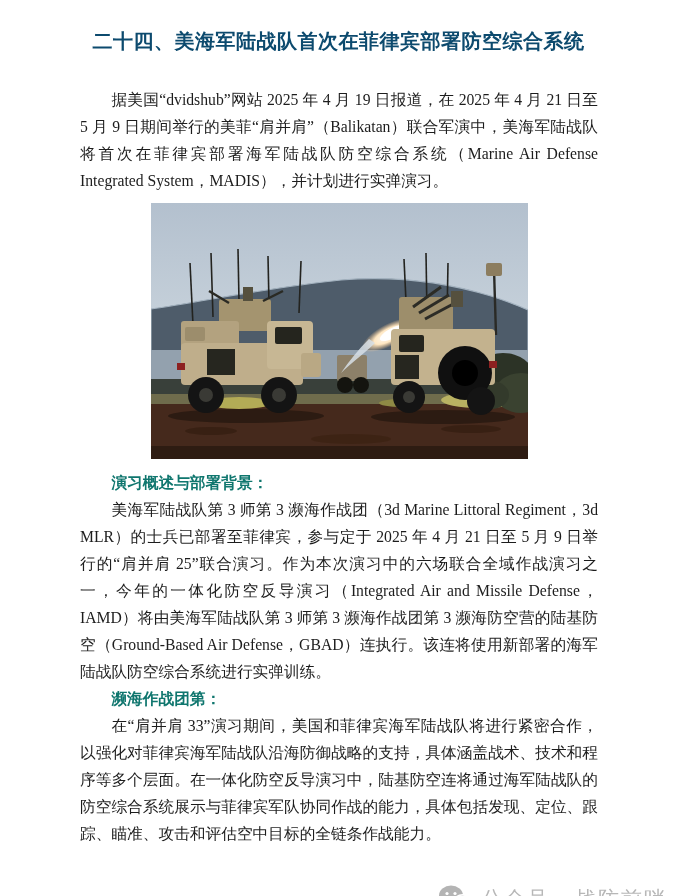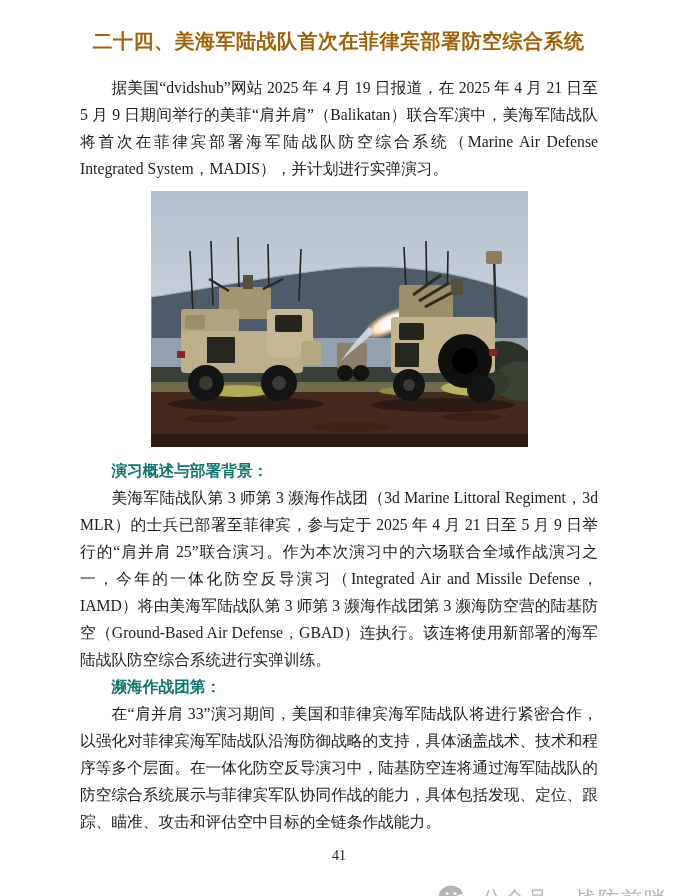--- a/index.html
+++ b/index.html
@@ -4,31 +4,31 @@
 <style>
   html,body{margin:0;padding:0;}
   body{
     width:677px;height:896px;overflow:hidden;background:#ffffff;
     font-family:"Liberation Serif","DejaVu Serif",serif;
   }
   .page{position:relative;width:677px;height:896px;background:#fff;}
   .doc-title{
     margin:26px 40px 16px 40px;
     text-align:center;
-    font-size:20px;line-height:30px;font-weight:bold;color:#a16207;
+    font-size:20px;line-height:30px;font-weight:bold;color:#0c4a6e;
     letter-spacing:0.5px;
   }
   .content{padding:0 79px 0 80px;}
   p.body-para{
     margin:0;
     font-size:15.7px;line-height:27px;color:#1d1d1d;
     text-align:justify;text-justify:inter-ideograph;
     text-indent:2em;
   }
-  p.first{margin-top:18px;}
+  p.first{margin-top:30px;}
   .section-heading{
     margin:0;
     font-size:15.7px;line-height:27px;color:#0f766e;font-weight:bold;
     text-indent:2em;
   }
   .section-heading.h1{margin-top:10px;}
   figure.article-photo{
     margin:9px auto 0 auto;
     width:377px;height:256px;
     display:block;
@@ -161,21 +161,20 @@
         </g>
       </svg>
     </figure>
 
     <p class="section-heading h1">演习概述与部署背景：</p>
     <p class="body-para">美海军陆战队第 3 师第 3 濒海作战团（3d Marine Littoral Regiment，3d MLR）的士兵已部署至菲律宾，参与定于 2025 年 4 月 21 日至 5 月 9 日举行的“肩并肩 25”联合演习。作为本次演习中的六场联合全域作战演习之一，今年的一体化防空反导演习（Integrated Air and Missile Defense，IAMD）将由美海军陆战队第 3 师第 3 濒海作战团第 3 濒海防空营的陆基防空（Ground-Based Air Defense，GBAD）连执行。该连将使用新部署的海军陆战队防空综合系统进行实弹训练。</p>
 
     <p class="section-heading">濒海作战团第：</p>
     <p class="body-para">在“肩并肩 33”演习期间，美国和菲律宾海军陆战队将进行紧密合作，以强化对菲律宾海军陆战队沿海防御战略的支持，具体涵盖战术、技术和程序等多个层面。在一体化防空反导演习中，陆基防空连将通过海军陆战队的防空综合系统展示与菲律宾军队协同作战的能力，具体包括发现、定位、跟踪、瞄准、攻击和评估空中目标的全链条作战能力。</p>
 
-    <div class="page-number">41</div>
   </div>
 
   <div class="watermark">
     <svg class="wx-icon" viewBox="0 0 34 30" xmlns="http://www.w3.org/2000/svg">
       <ellipse cx="13" cy="11.5" rx="12" ry="10" fill="#b4b4b4"></ellipse>
       <path d="M6,19 L4,25 L11,21 Z" fill="#b4b4b4"></path>
       <circle cx="9" cy="9.5" r="1.6" fill="#ffffff"></circle>
       <circle cx="17" cy="9.5" r="1.6" fill="#ffffff"></circle>
       <ellipse cx="24.5" cy="18.5" rx="9" ry="7.6" fill="#b4b4b4" stroke="#ffffff" stroke-width="1.6"></ellipse>
       <path d="M29,24.5 L31,29 L25,26.5 Z" fill="#b4b4b4"></path>

